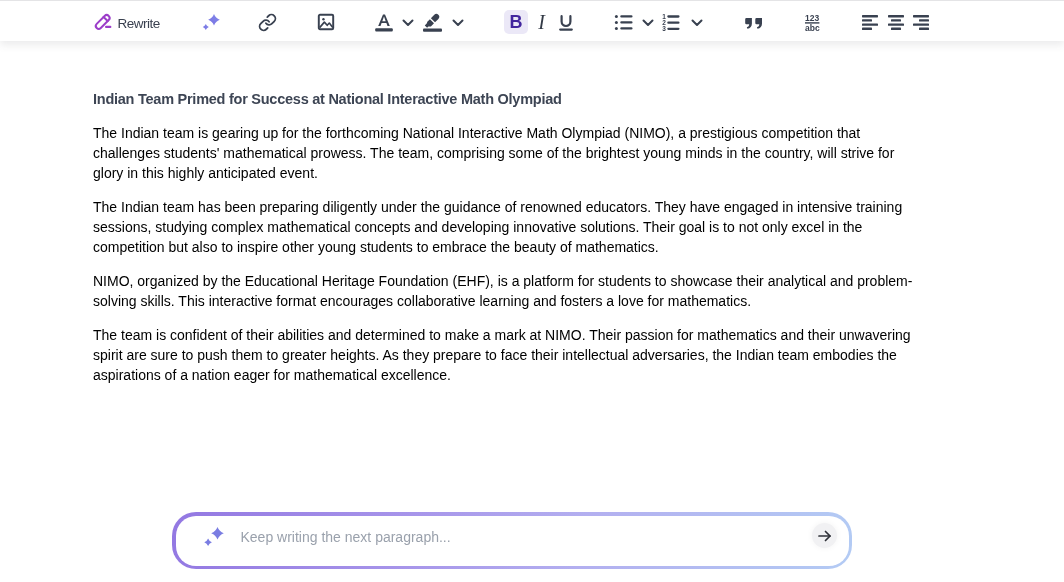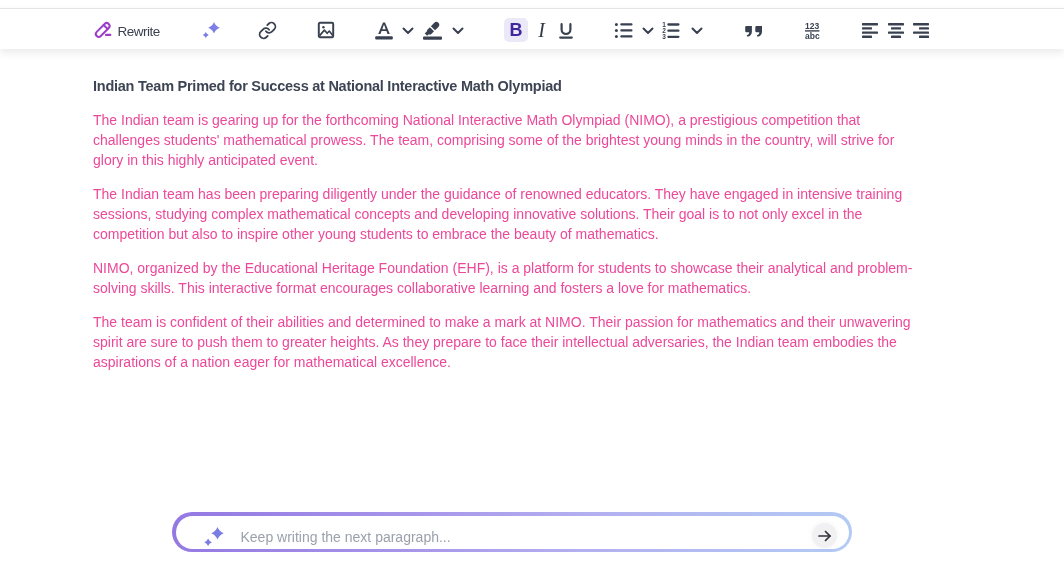--- a/index.html
+++ b/index.html
@@ -1,26 +1,26 @@
 <!DOCTYPE html>
 <html><head>
 <meta charset="utf-8">
 <style>
 * { margin:0; padding:0; box-sizing:border-box; }
 html,body { width:1064px; height:582px; background:#fff; font-family:"Liberation Sans",sans-serif; overflow:hidden; position:relative; }
-.toolbar { position:absolute; left:0; top:8px; width:1064px; height:41px; background:#fff; border-top:1px solid #e4e4e6; box-shadow:0 4px 8px rgba(60,60,70,0.1); z-index:5; }
+.toolbar { position:absolute; left:0; top:0; width:1064px; height:41px; background:#fff; border-top:1px solid #e4e4e6; box-shadow:0 4px 8px rgba(60,60,70,0.1); z-index:5; }
 .ti { position:absolute; }
 .rewrite-label { position:absolute; left:117.5px; top:14.5px; font-size:13.5px; letter-spacing:-0.5px; color:#3a4150; }
 .bbox { position:absolute; left:504px; top:9px; width:24px; height:24px; background:#ebe8f7; border-radius:5px; text-align:center; }
 .bbox span { font-family:"Liberation Sans",sans-serif; font-weight:bold; font-size:18px; color:#42269e; line-height:24px; }
 .ibox { position:absolute; left:535.5px; top:8.5px; width:12px; height:24px; font-family:"Liberation Serif",serif; font-style:italic; font-size:20px; color:#333a46; line-height:25px; text-align:center; }
-.content { position:absolute; left:93px; top:76px; width:826px; }
+.content { position:absolute; left:93px; top:89px; width:826px; }
 .content h3 { font-size:14.5px; letter-spacing:-0.25px; line-height:21px; font-weight:bold; color:#3d4554; margin:0 0 13px 0; }
-.content p { font-size:14px; line-height:20px; color:#ec4899; margin:0 0 14px 0; }
-.prompt { position:absolute; left:172px; top:512px; width:680px; height:40px; border-radius:24px; background:linear-gradient(100deg,#9378e2 0%, #a795ea 35%, #b3aff0 60%, #b3cbf4 100%); padding:3.5px; }
+.content p { font-size:14px; line-height:20px; color:#000000; margin:0 0 14px 0; }
+.prompt { position:absolute; left:172px; top:512px; width:680px; height:57px; border-radius:24px; background:linear-gradient(100deg,#9378e2 0%, #a795ea 35%, #b3aff0 60%, #b3cbf4 100%); padding:3.5px; }
 .prompt-inner { width:100%; height:100%; background:#fff; border-radius:20px; display:flex; align-items:center; position:relative; }
 .prompt-text { position:absolute; left:65px; top:13px; font-size:14px; color:#9aa1ac; }
 .arrowbtn { position:absolute; right:11.5px; top:7.5px; width:25px; height:25px; border-radius:50%; background:#f1f1f3; box-shadow:0 0 6px rgba(0,0,0,0.05); display:flex; align-items:center; justify-content:center; }
 </style>
 </head>
 <body>
 <div class="toolbar">
 
   <svg class="ti" style="left:92.5px;top:10px" width="22" height="22" viewBox="0 0 22 22" fill="none" stroke="#9c3ec9" stroke-width="2" stroke-linecap="round" stroke-linejoin="round">
     <g transform="rotate(-45 9.5 11)">

